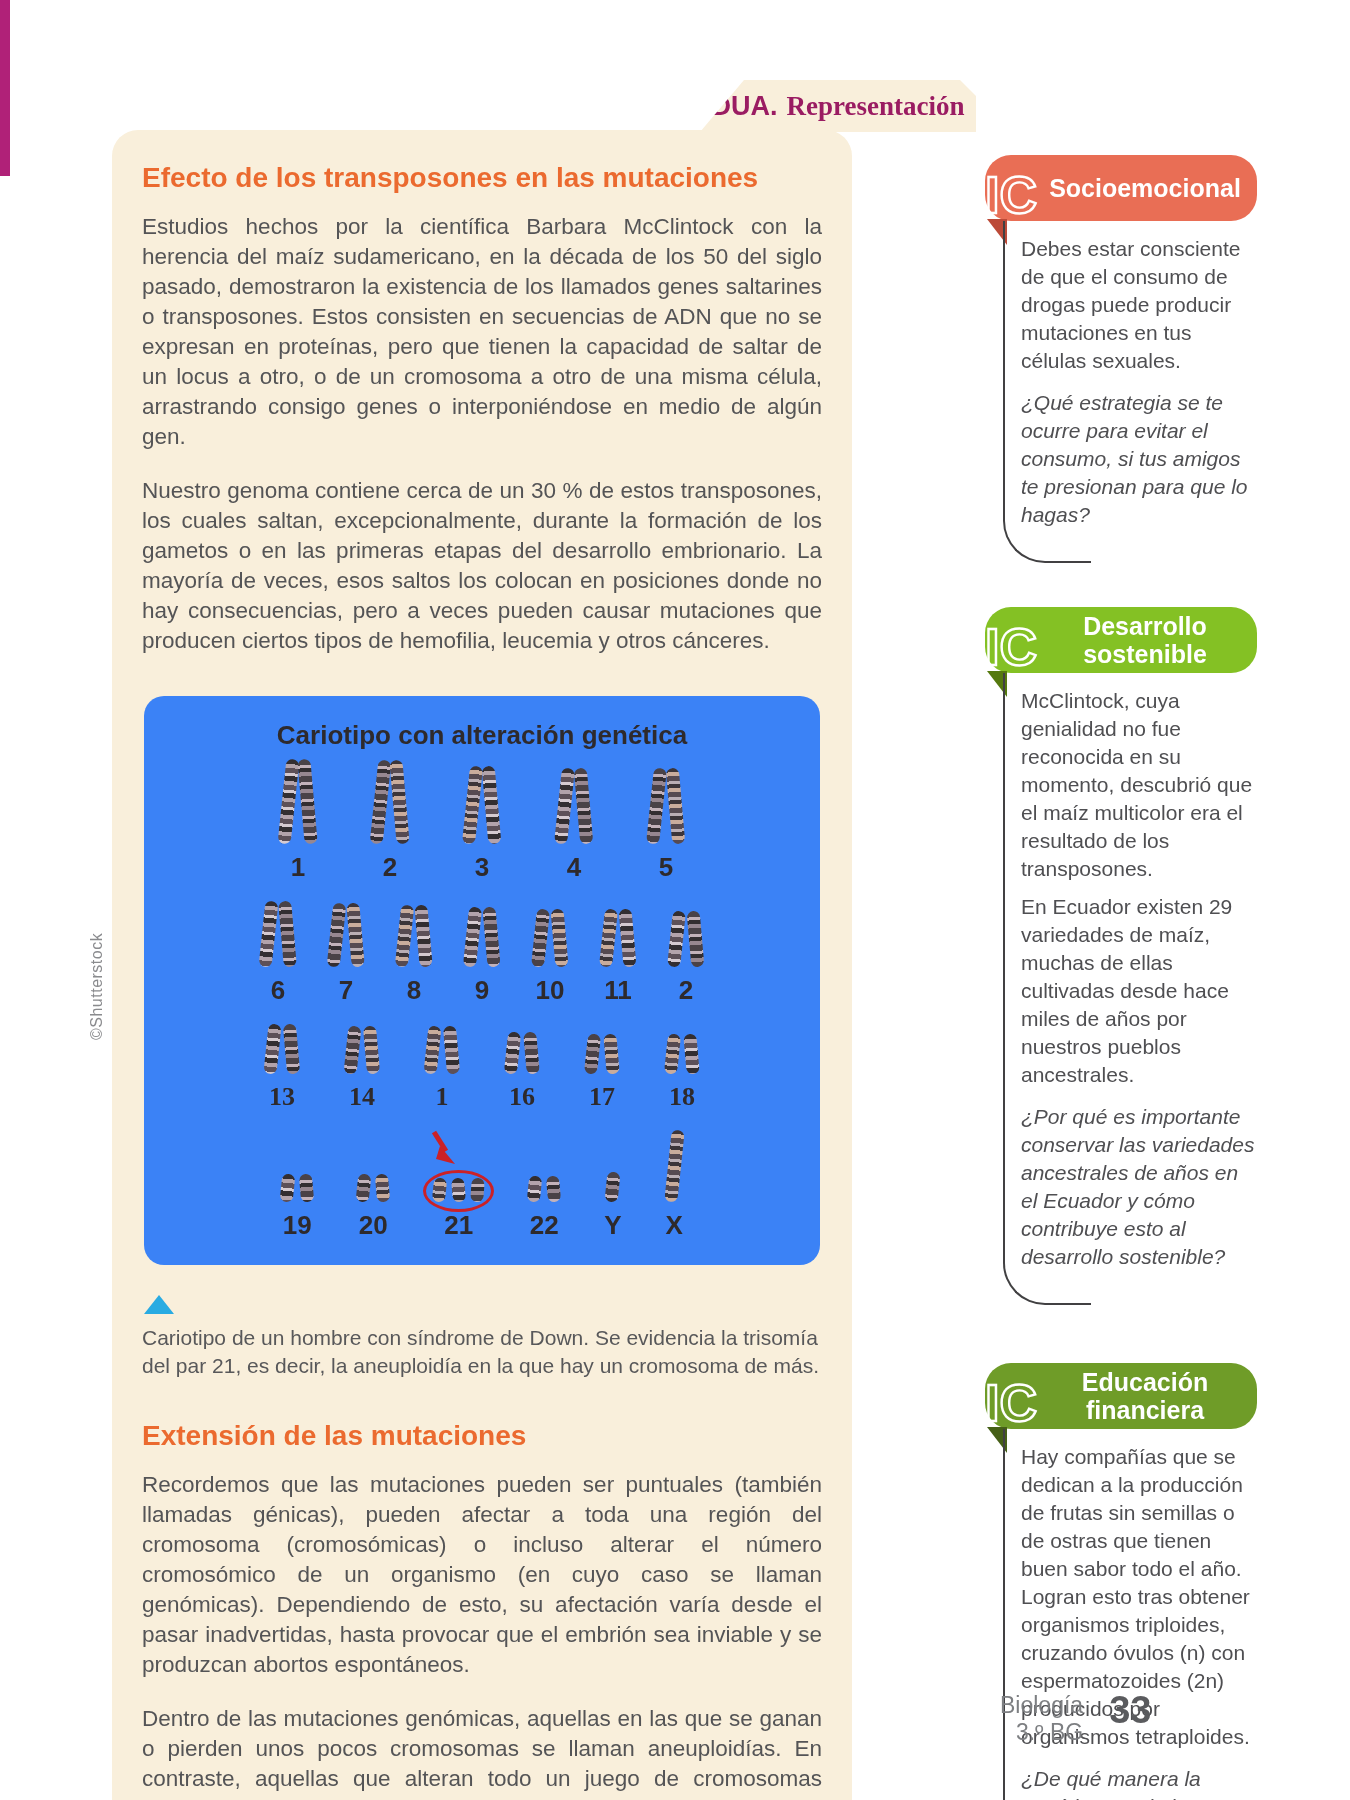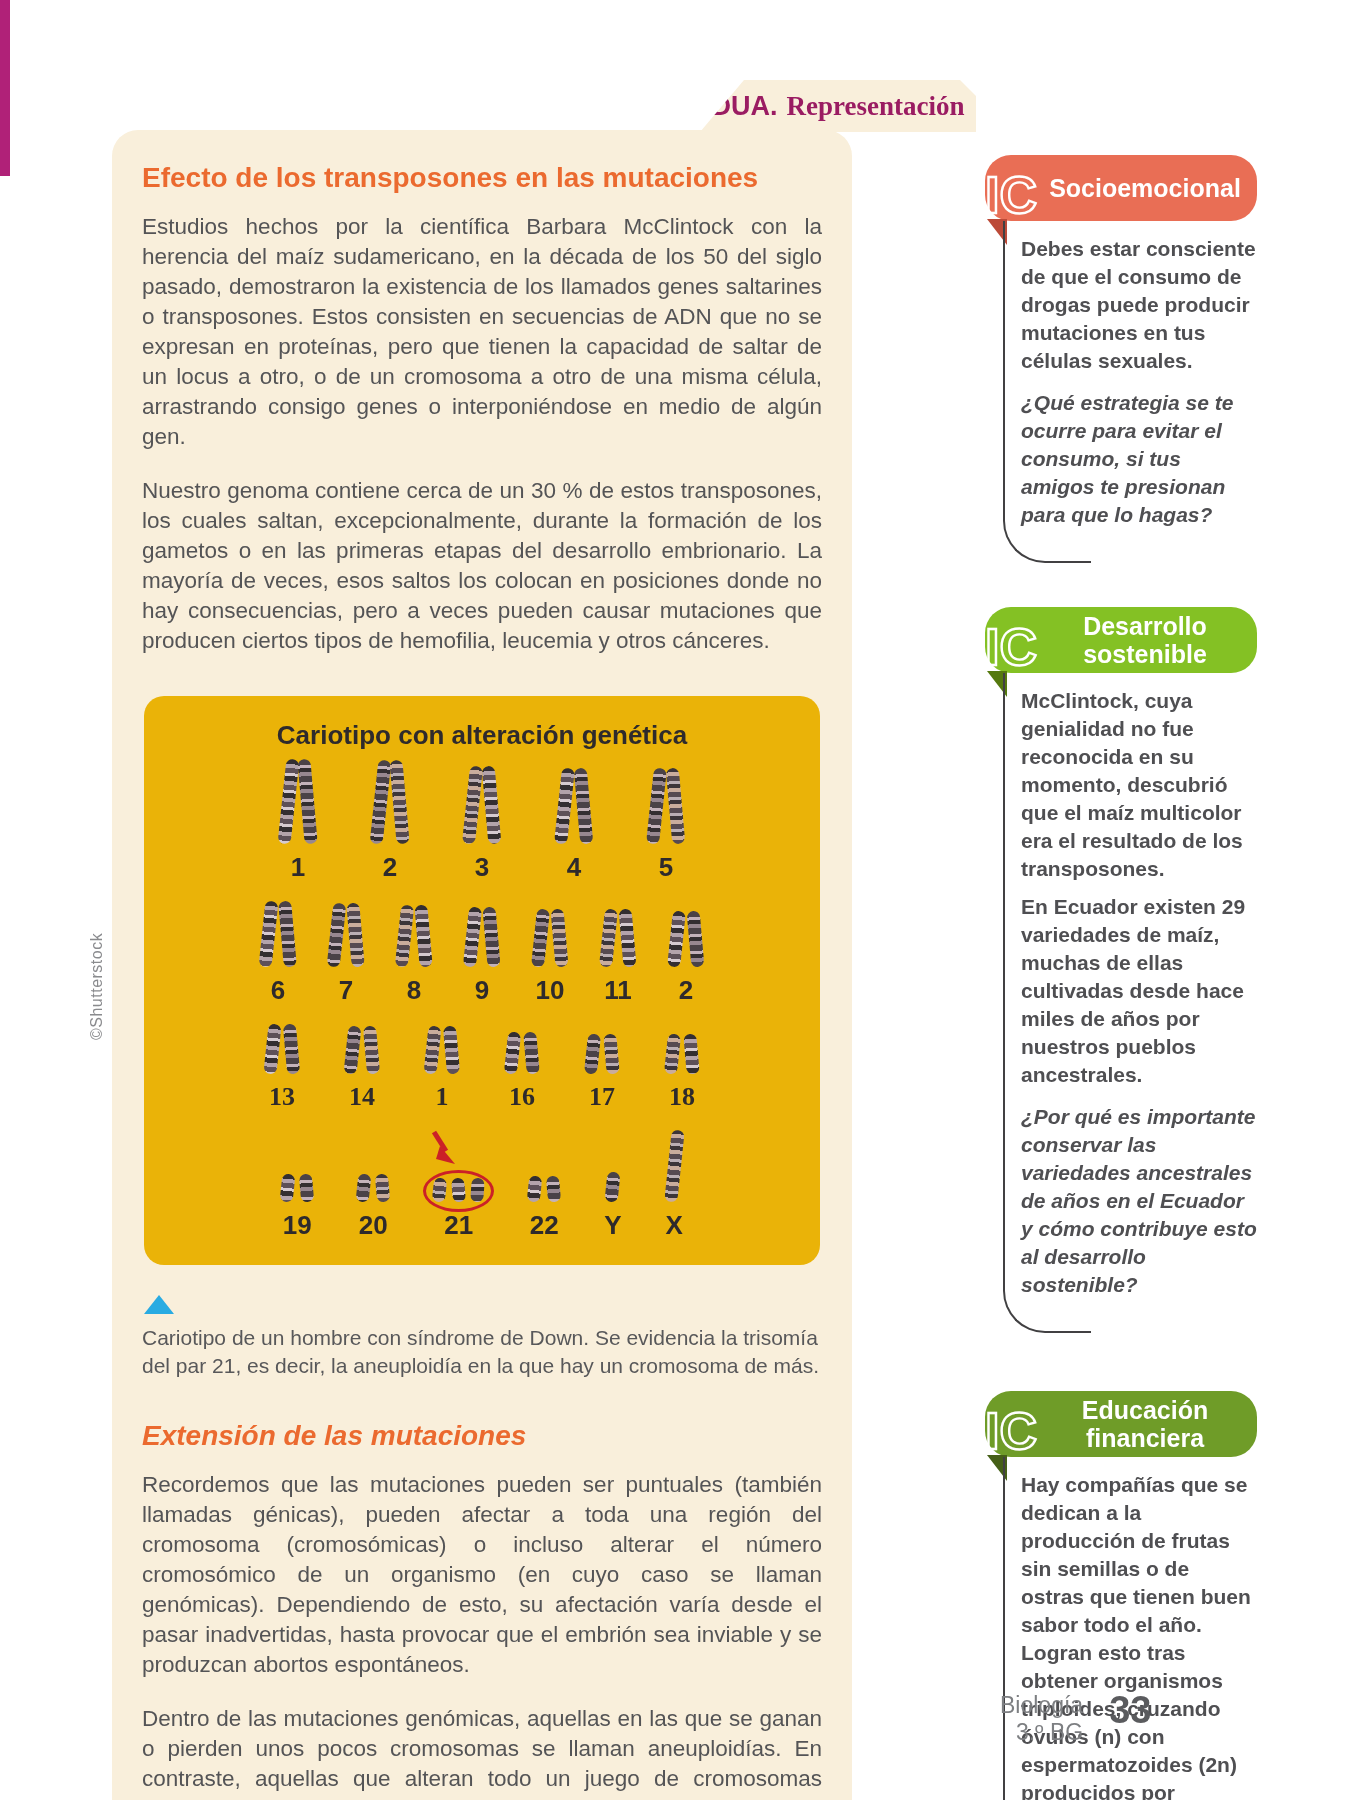--- a/index.html
+++ b/index.html
@@ -12,21 +12,21 @@
            clip-path:polygon(44px 0,260px 0,276px 16px,276px 52px,0 52px);
            display:flex;align-items:center;justify-content:center;font-size:27px;}
   .dua-strong{font-weight:bold;color:#9a1c62;}
   .dua-rest{font-weight:bold;color:#9a1c62;margin-left:9px;font-family:Liberation Serif, serif;}
   
   .main-box{position:absolute;left:112px;top:130px;width:740px;min-height:1538px;background:#f9efdb;
             border-radius:26px;padding:26px 30px 40px;box-sizing:border-box;}
   .main-box h2{margin:6px 0 18px;font-size:28px;line-height:32px;color:#eb6a2f;font-weight:bold;}
   .main-box p.body{margin:0 0 24px;font-size:22.5px;line-height:30px;color:#545456;text-align:justify;}
   
-  .figure{position:relative;margin:40px 2px 0;background:#eab308;border-radius:20px;
+  .figure{position:relative;margin:40px 2px 0;background:#3b82f6;border-radius:20px;
           padding:16px 12px 24px;box-sizing:border-box;}
   .fig-title{position:relative;z-index:2;text-align:center;font-size:26px;font-weight:bold;
              color:#2e2a2c;margin:8px 0 -14px;}
   .krow{display:flex;justify-content:center;align-items:flex-end;margin-top:18px;}
   .krow0{gap:60px;margin-top:22px;}
   .krow1{gap:36px;}
   .krow2{gap:48px;font-family:Liberation Serif, serif;}
   .krow3{gap:44px;}
   .kgroup{display:flex;flex-direction:column;align-items:center;}
   .kbars{position:relative;display:flex;align-items:flex-end;gap:6px;justify-content:center;}
@@ -41,39 +41,39 @@
   .kcircle{position:absolute;left:-10px;right:-10px;top:-8px;bottom:-10px;
            border:3px solid #cb2127;border-radius:50%;}
   .karrow{position:absolute;top:-50px;left:-6px;width:34px;height:44px;}
   
   .credit{position:absolute;left:88px;top:1040px;transform:rotate(-90deg);transform-origin:left top;
           font-size:16px;color:#8a8b8e;letter-spacing:.5px;white-space:nowrap;}
   
   .cap-triangle{width:0;height:0;margin:30px 0 10px 2px;border-left:15px solid transparent;
                 border-right:15px solid transparent;border-bottom:19px solid #29abe2;}
   p.caption{margin:0 0 40px;font-size:21px;line-height:28px;color:#58585a;text-align:left;}
-  .main-box h2.h2-second{margin-top:30px;font-style:italic;}
+  .main-box h2.h2-second{margin-top:30px;}
   
   .sidebar{position:absolute;left:985px;top:0;width:272px;}
   .sbox{position:relative;margin-top:44px;}
   .sbox-first{margin-top:155px;}
   .sbox-third{margin-top:58px;}
   .sbox-head{position:relative;height:66px;border-radius:26px;display:flex;align-items:center;
              justify-content:center;padding:0 14px 0 62px;box-sizing:border-box;}
   .sbox-title{color:#fff;font-weight:bold;font-size:25px;line-height:28px;text-align:center;}
   .head-coral{background:#e96e55;}
   .head-green1{background:#84c124;}
   .head-green2{background:#6f9c28;}
   .ic-logo{position:absolute;left:-2px;top:10px;}
   .fold{position:absolute;left:2px;top:100%;margin-top:-2px;width:20px;height:26px;
         clip-path:polygon(0 0,100% 0,100% 100%);}
   .fold-coral{background:#bc4a38;}
   .fold-green1{background:#55790f;}
   .fold-green2{background:#455f17;}
-  .sbox-body{position:relative;padding:14px 0 34px 36px;font-weight:bold;}
+  .sbox-body{position:relative;padding:14px 0 34px 36px;}
   .rail{position:absolute;left:18px;top:0;bottom:0;width:86px;border-left:2px solid #414042;
         border-bottom:2px solid #414042;border-bottom-left-radius:42px;}
   .sbox-body p{margin:0 0 10px;font-size:21px;line-height:28px;color:#4f4f52;}
   .sbox-body p.q{font-style:italic;margin-top:14px;margin-bottom:0;}
   
   .footer{position:absolute;left:1000px;top:1692px;width:260px;display:flex;
           justify-content:flex-start;gap:26px;align-items:flex-start;}
   .book-info{text-align:right;font-size:23px;line-height:27px;color:#7d7f82;}
   .page-num{font-size:38px;line-height:36px;font-weight:bold;color:#5a5b5e;}
 </style>

